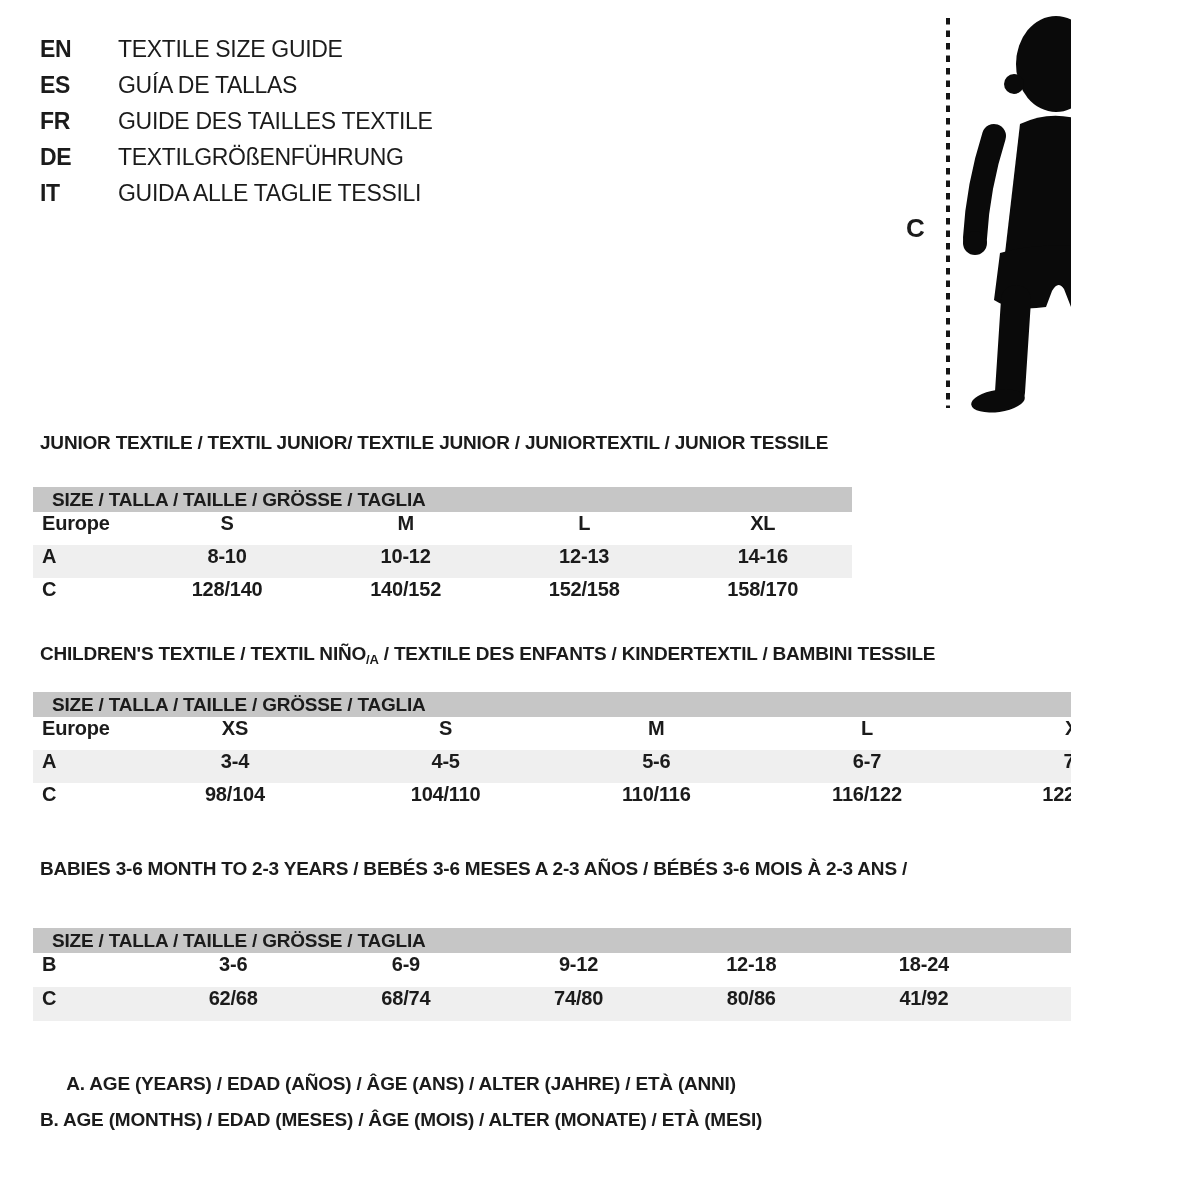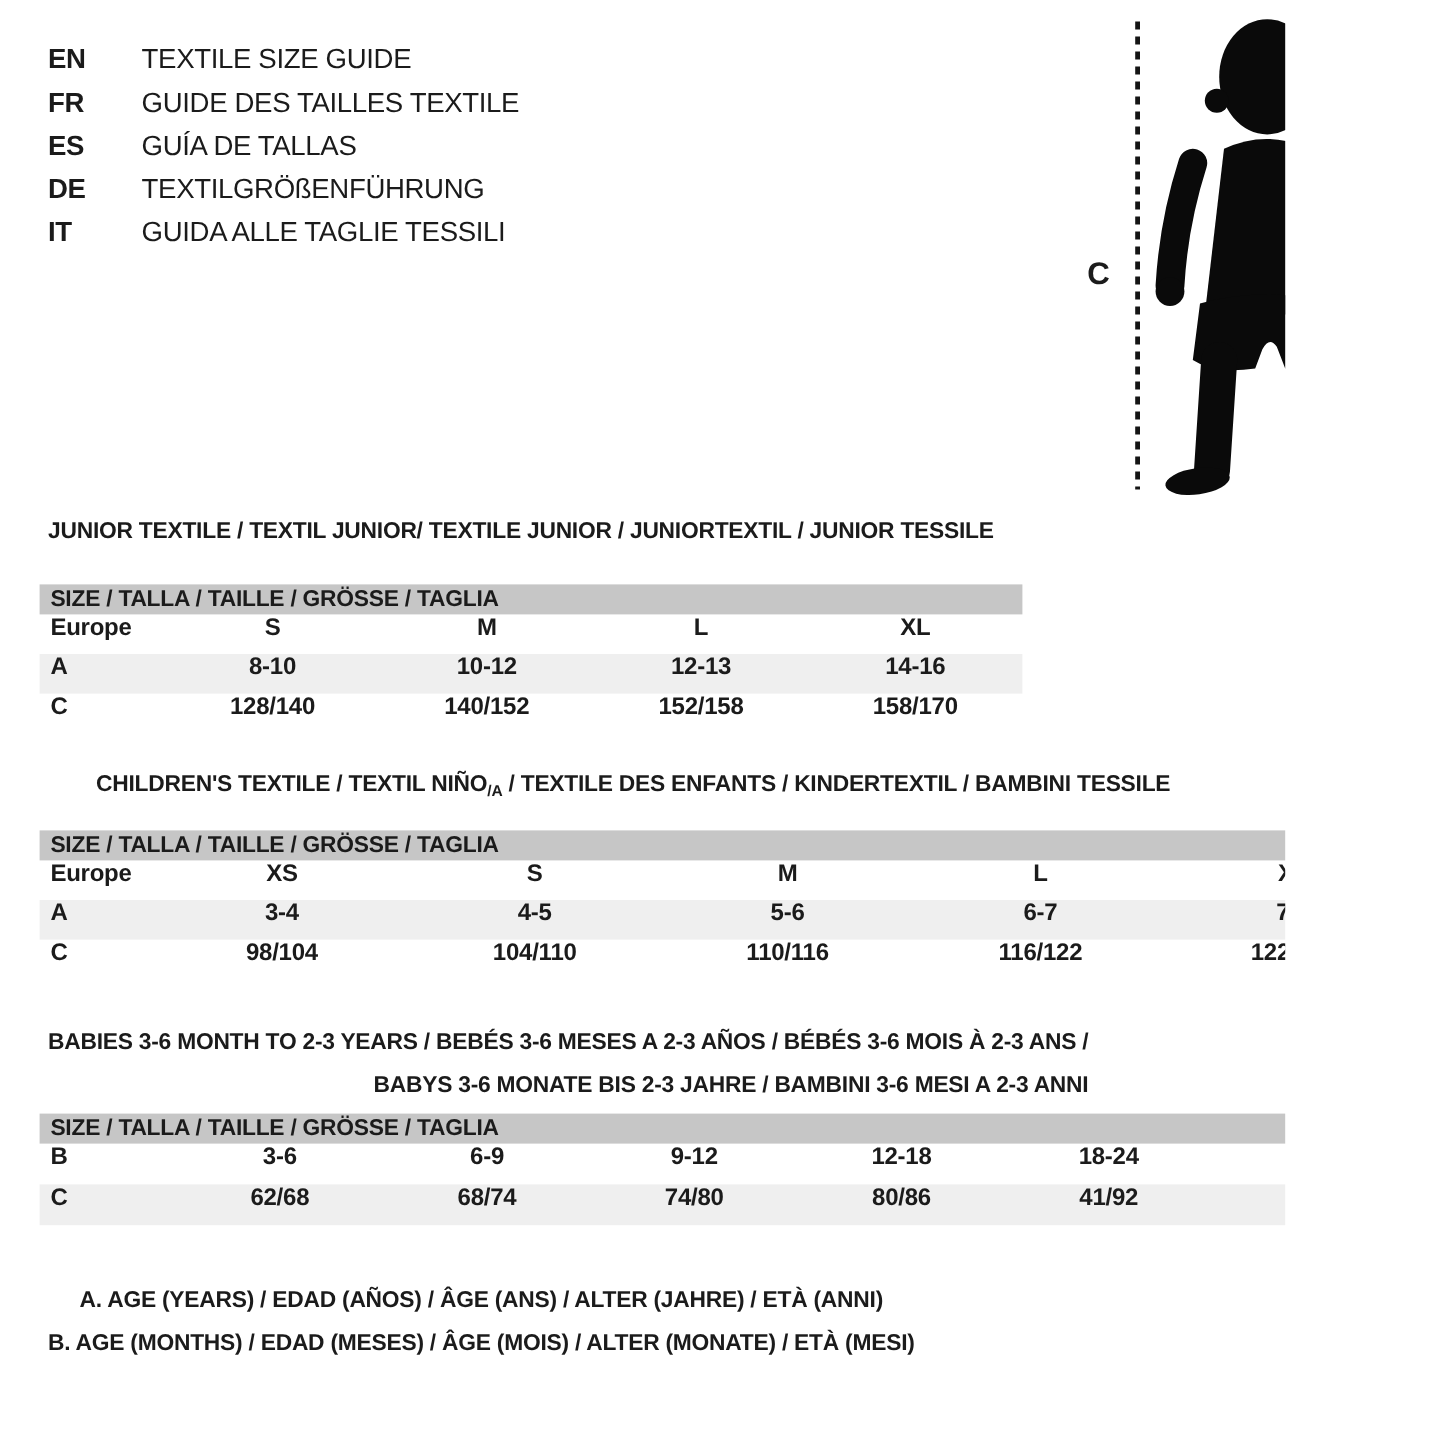--- a/index.html
+++ b/index.html
@@ -13,33 +13,33 @@
   .lang-row{display:flex;height:36px;align-items:center;}
   .lang-code{width:78px;font-size:23px;font-weight:700;letter-spacing:-0.3px;}
   .lang-text{font-size:23px;font-weight:400;letter-spacing:-0.3px;white-space:nowrap;}
   
   .figure-c{position:absolute;left:906px;top:213px;font-size:26px;font-weight:700;}
   .figure-svg{position:absolute;left:940px;top:10px;}
   
   .sec-title{position:absolute;left:40px;font-size:19px;font-weight:700;letter-spacing:-0.2px;white-space:nowrap;line-height:24px;}
   .sec-title .sub{font-size:13px;position:relative;top:4px;letter-spacing:-0.2px;}
   .title-junior{top:431px;}
-  .title-children{top:642px;margin-left:40px;}
+  .title-children{top:642px;}
   .title-babies{top:851px;line-height:36px;text-align:right;}
   
   .legend{position:absolute;left:40px;top:1066px;font-size:19px;font-weight:700;letter-spacing:-0.2px;line-height:36px;}
   .legend-line{display:block;white-space:nowrap;text-align:center;}
   
   .sg-table{position:absolute;left:33px;}
   .t-junior{top:487px;width:819px;}
   .t-children{top:692px;width:1150px;}
   .t-babies{top:928px;width:1150px;}
   .size-bar{
     height:25px;line-height:25px;background:#c6c6c6;
-    padding-left:9px;font-size:19px;font-weight:700;letter-spacing:-0.2px;color:#1b1b1b;
+    padding-left:19px;font-size:19px;font-weight:700;letter-spacing:-0.2px;color:#1b1b1b;
   }
   .trow{display:flex;align-items:flex-start;height:33px;}
   .t-babies .trow{height:34px;}
   .trow.stripe{background:#efefef;}
   .tlabel{font-size:20px;font-weight:700;letter-spacing:-0.2px;padding-left:9px;box-sizing:border-box;}
   .t-junior  .tlabel{flex:0 0 12.8%;}
   .t-children .tlabel{flex:0 0 8.4%;}
   .t-babies  .tlabel{flex:0 0 9.9%;}
   .cells{flex:1;display:flex;}
   .cells .cell{flex:1;text-align:center;font-size:20px;font-weight:700;letter-spacing:-0.2px;}
@@ -48,26 +48,26 @@
 <body>
 
 <div class="page">
 
   <div class="lang-block">
     <div class="lang-row">
       <span class="lang-code">EN</span>
       <span class="lang-text">TEXTILE SIZE GUIDE</span>
     </div>
     <div class="lang-row">
+      <span class="lang-code">ES</span>
+      <span class="lang-text">GUÍA DE TALLAS</span>
+    </div>
+    <div class="lang-row">
       <span class="lang-code">FR</span>
       <span class="lang-text">GUIDE DES TAILLES TEXTILE</span>
-    </div>
-    <div class="lang-row">
-      <span class="lang-code">ES</span>
-      <span class="lang-text">GUÍA DE TALLAS</span>
     </div>
     <div class="lang-row">
       <span class="lang-code">DE</span>
       <span class="lang-text">TEXTILGRÖßENFÜHRUNG</span>
     </div>
     <div class="lang-row">
       <span class="lang-code">IT</span>
       <span class="lang-text">GUIDA ALLE TAGLIE TESSILI</span>
     </div>
   </div>
@@ -155,21 +155,20 @@
           <span class="cell">104/110</span>
           <span class="cell">110/116</span>
           <span class="cell">116/122</span>
           <span class="cell">122/128</span>
         </span>
     </div>
   </div>
 
   <div class="sec-title title-babies">
     <div>BABIES 3-6 MONTH TO 2-3 YEARS / BEBÉS 3-6 MESES A 2-3 AÑOS / BÉBÉS 3-6 MOIS À 2-3 ANS /</div>
-    <div>BABYS 3-6 MONATE BIS 2-3 JAHRE / BAMBINI 3-6 MESI A 2-3 ANNI</div>
   </div>
   <div class="sg-table t-babies">
     <div class="size-bar">SIZE / TALLA / TAILLE / GRÖSSE / TAGLIA</div>
     <div class="trow">
       <span class="tlabel">B</span>
       <span class="cells">
           <span class="cell">3-6</span>
           <span class="cell">6-9</span>
           <span class="cell">9-12</span>
           <span class="cell">12-18</span>

